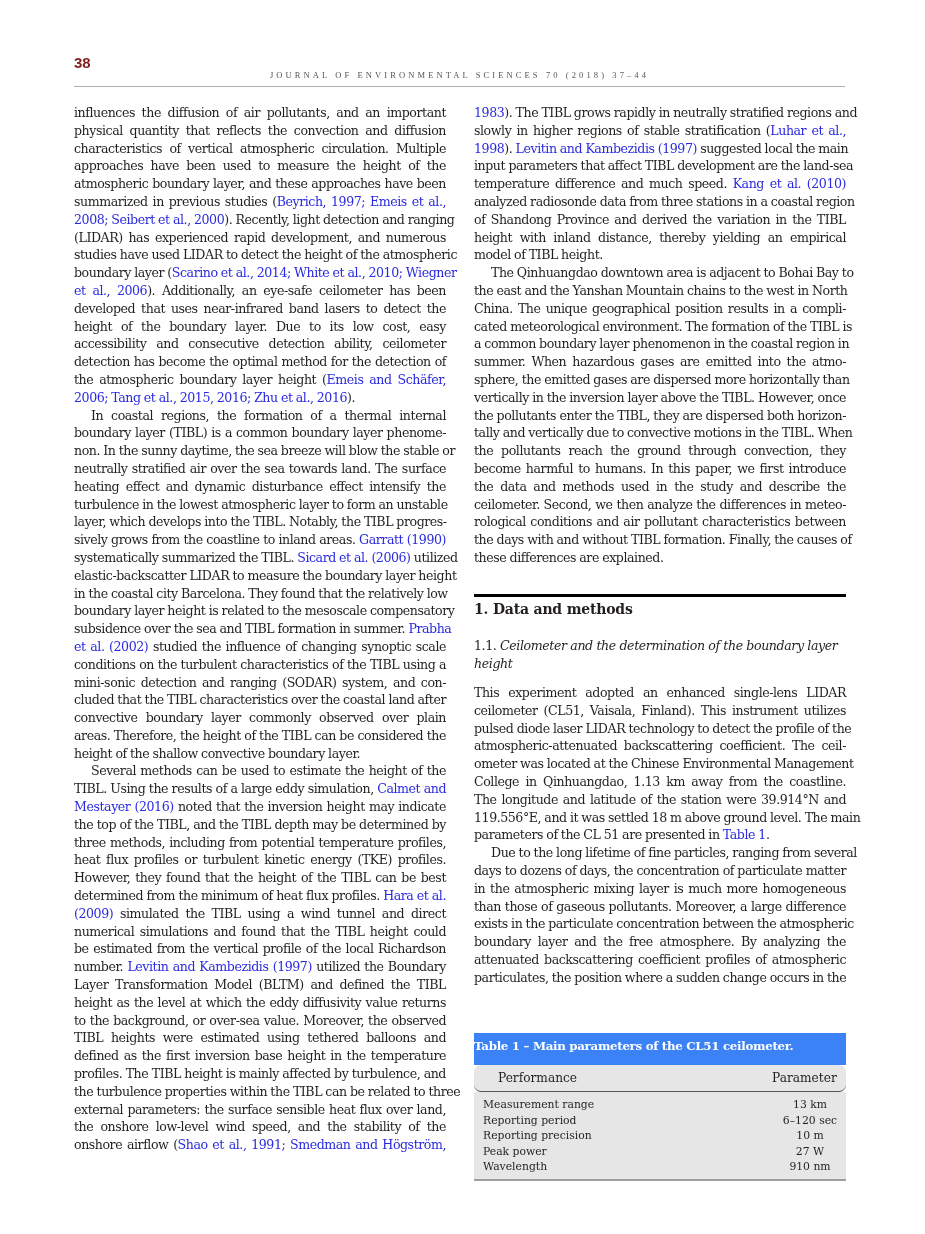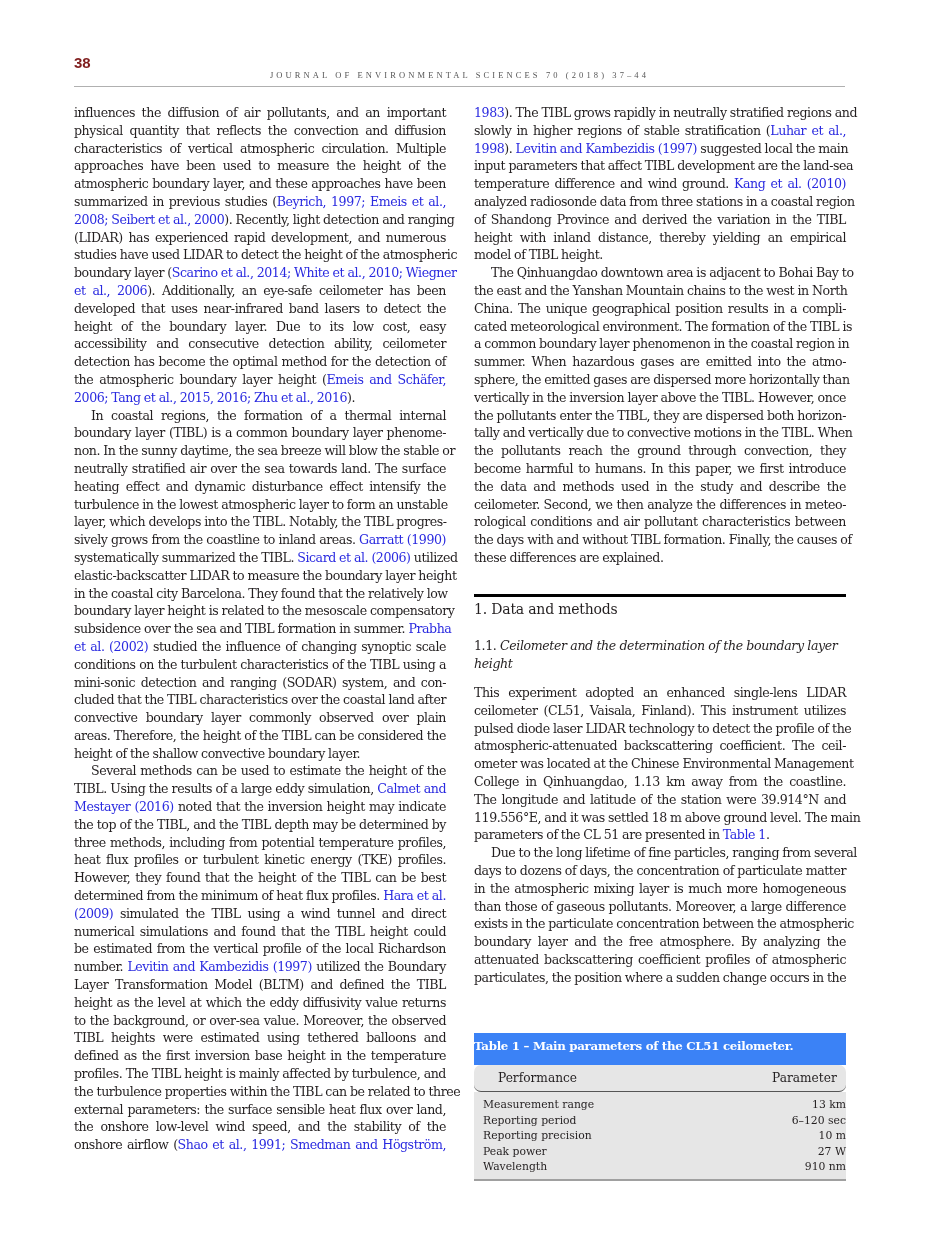--- a/index.html
+++ b/index.html
@@ -16,33 +16,33 @@
   .col-left { left: 74px; }
   .col-right { left: 474px; }
   .line { display: block; height: 17.8px; line-height: 17.8px; font-size: 12.6px;
           text-align: justify; text-align-last: justify; white-space: nowrap; overflow: visible;
           font-family: "DejaVu Serif", serif; letter-spacing: -0.45px; word-spacing: -0.3px; }
   .line.last { text-align-last: left; }
   .line.indent { text-indent: 17px; }
   .cite { color: #2a2ae0; }
   .sec-rule { position: absolute; left: 474px; width: 372px; top: 594px; height: 3px; background: #000; }
   .sec-title { position: absolute; left: 474px; top: 601px; font-family: "DejaVu Serif", serif;
-               font-weight: normal; font-size: 14px; letter-spacing: -0.2px; }
+               font-weight: bold; font-size: 14px; letter-spacing: -0.2px; }
   .subsec { position: absolute; left: 474px; top: 637px; width: 372px; font-family: "DejaVu Serif", serif;
             font-style: italic; font-size: 12.6px; line-height: 18px; letter-spacing: -0.4px; }
   .subsec .num { font-style: normal; }
   .table { position: absolute; left: 474px; top: 1033px; width: 372px; }
   .table-caption { background: #3b82f6; color: #fff; font-family: "DejaVu Serif", serif; font-weight: bold;
                    font-size: 11.8px; height: 32px; line-height: 26px; letter-spacing: -0.3px; }
   .table-head { background: #e6e6e6; height: 26px; display: flex; justify-content: space-between;
                 align-items: center; font-size: 12.2px; border-bottom: 1px solid #555; padding: 0 2px 0 24px; border-radius: 7px; }
   .table-body { background: #e6e6e6; padding: 5px 0 4px 0; border-bottom: 2px solid #a0a0a0; }
   .trow { display: flex; justify-content: space-between; height: 15.5px; line-height: 15.5px;
           font-size: 10.8px; padding: 0 0 0 9px; }
-  .trow .v { width: 72px; text-align: right; }
+  .trow .v { width: 72px; text-align: center; }
   .table-head .h2 { width: 72px; text-align: left; }
 </style>
 </head>
 <body>
 
 <div class="header">
   <span class="page-num">38</span>
   <span class="journal">JOURNAL OF ENVIRONMENTAL SCIENCES 70 (2018) 37–44</span>
 </div>
 
@@ -105,21 +105,21 @@
     <span class="line"><span>the turbulence properties within the TIBL can be related to three</span></span>
     <span class="line"><span>external parameters: the surface sensible heat flux over land,</span></span>
     <span class="line"><span>the onshore low-level wind speed, and the stability of the</span></span>
     <span class="line"><span>onshore airflow (</span><a class="cite">Shao et al., 1991; Smedman and Högström,</a></span>
   </div>
 <div class="col col-right" id="right-intro">
     <span class="line"><a class="cite">1983</a><span>). The TIBL grows rapidly in neutrally stratified regions and</span></span>
     <span class="line"><span>slowly in higher regions of stable stratification (</span><a class="cite">Luhar et al.,</a></span>
     <span class="line"><a class="cite">1998</a><span>). </span><a class="cite">Levitin and Kambezidis (1997)</a><span> suggested local the main</span></span>
     <span class="line"><span>input parameters that affect TIBL development are the land-sea</span></span>
-    <span class="line"><span>temperature difference and wind ground. </span><a class="cite">Kang et al. (2010)</a></span>
+    <span class="line"><span>temperature difference and much speed. </span><a class="cite">Kang et al. (2010)</a></span>
     <span class="line"><span>analyzed radiosonde data from three stations in a coastal region</span></span>
     <span class="line"><span>of Shandong Province and derived the variation in the TIBL</span></span>
     <span class="line"><span>height with inland distance, thereby yielding an empirical</span></span>
     <span class="line last"><span>model of TIBL height.</span></span>
     <span class="line indent"><span>The Qinhuangdao downtown area is adjacent to Bohai Bay to</span></span>
     <span class="line"><span>the east and the Yanshan Mountain chains to the west in North</span></span>
     <span class="line"><span>China. The unique geographical position results in a compli-</span></span>
     <span class="line"><span>cated meteorological environment. The formation of the TIBL is</span></span>
     <span class="line"><span>a common boundary layer phenomenon in the coastal region in</span></span>
     <span class="line"><span>summer. When hazardous gases are emitted into the atmo-</span></span>

